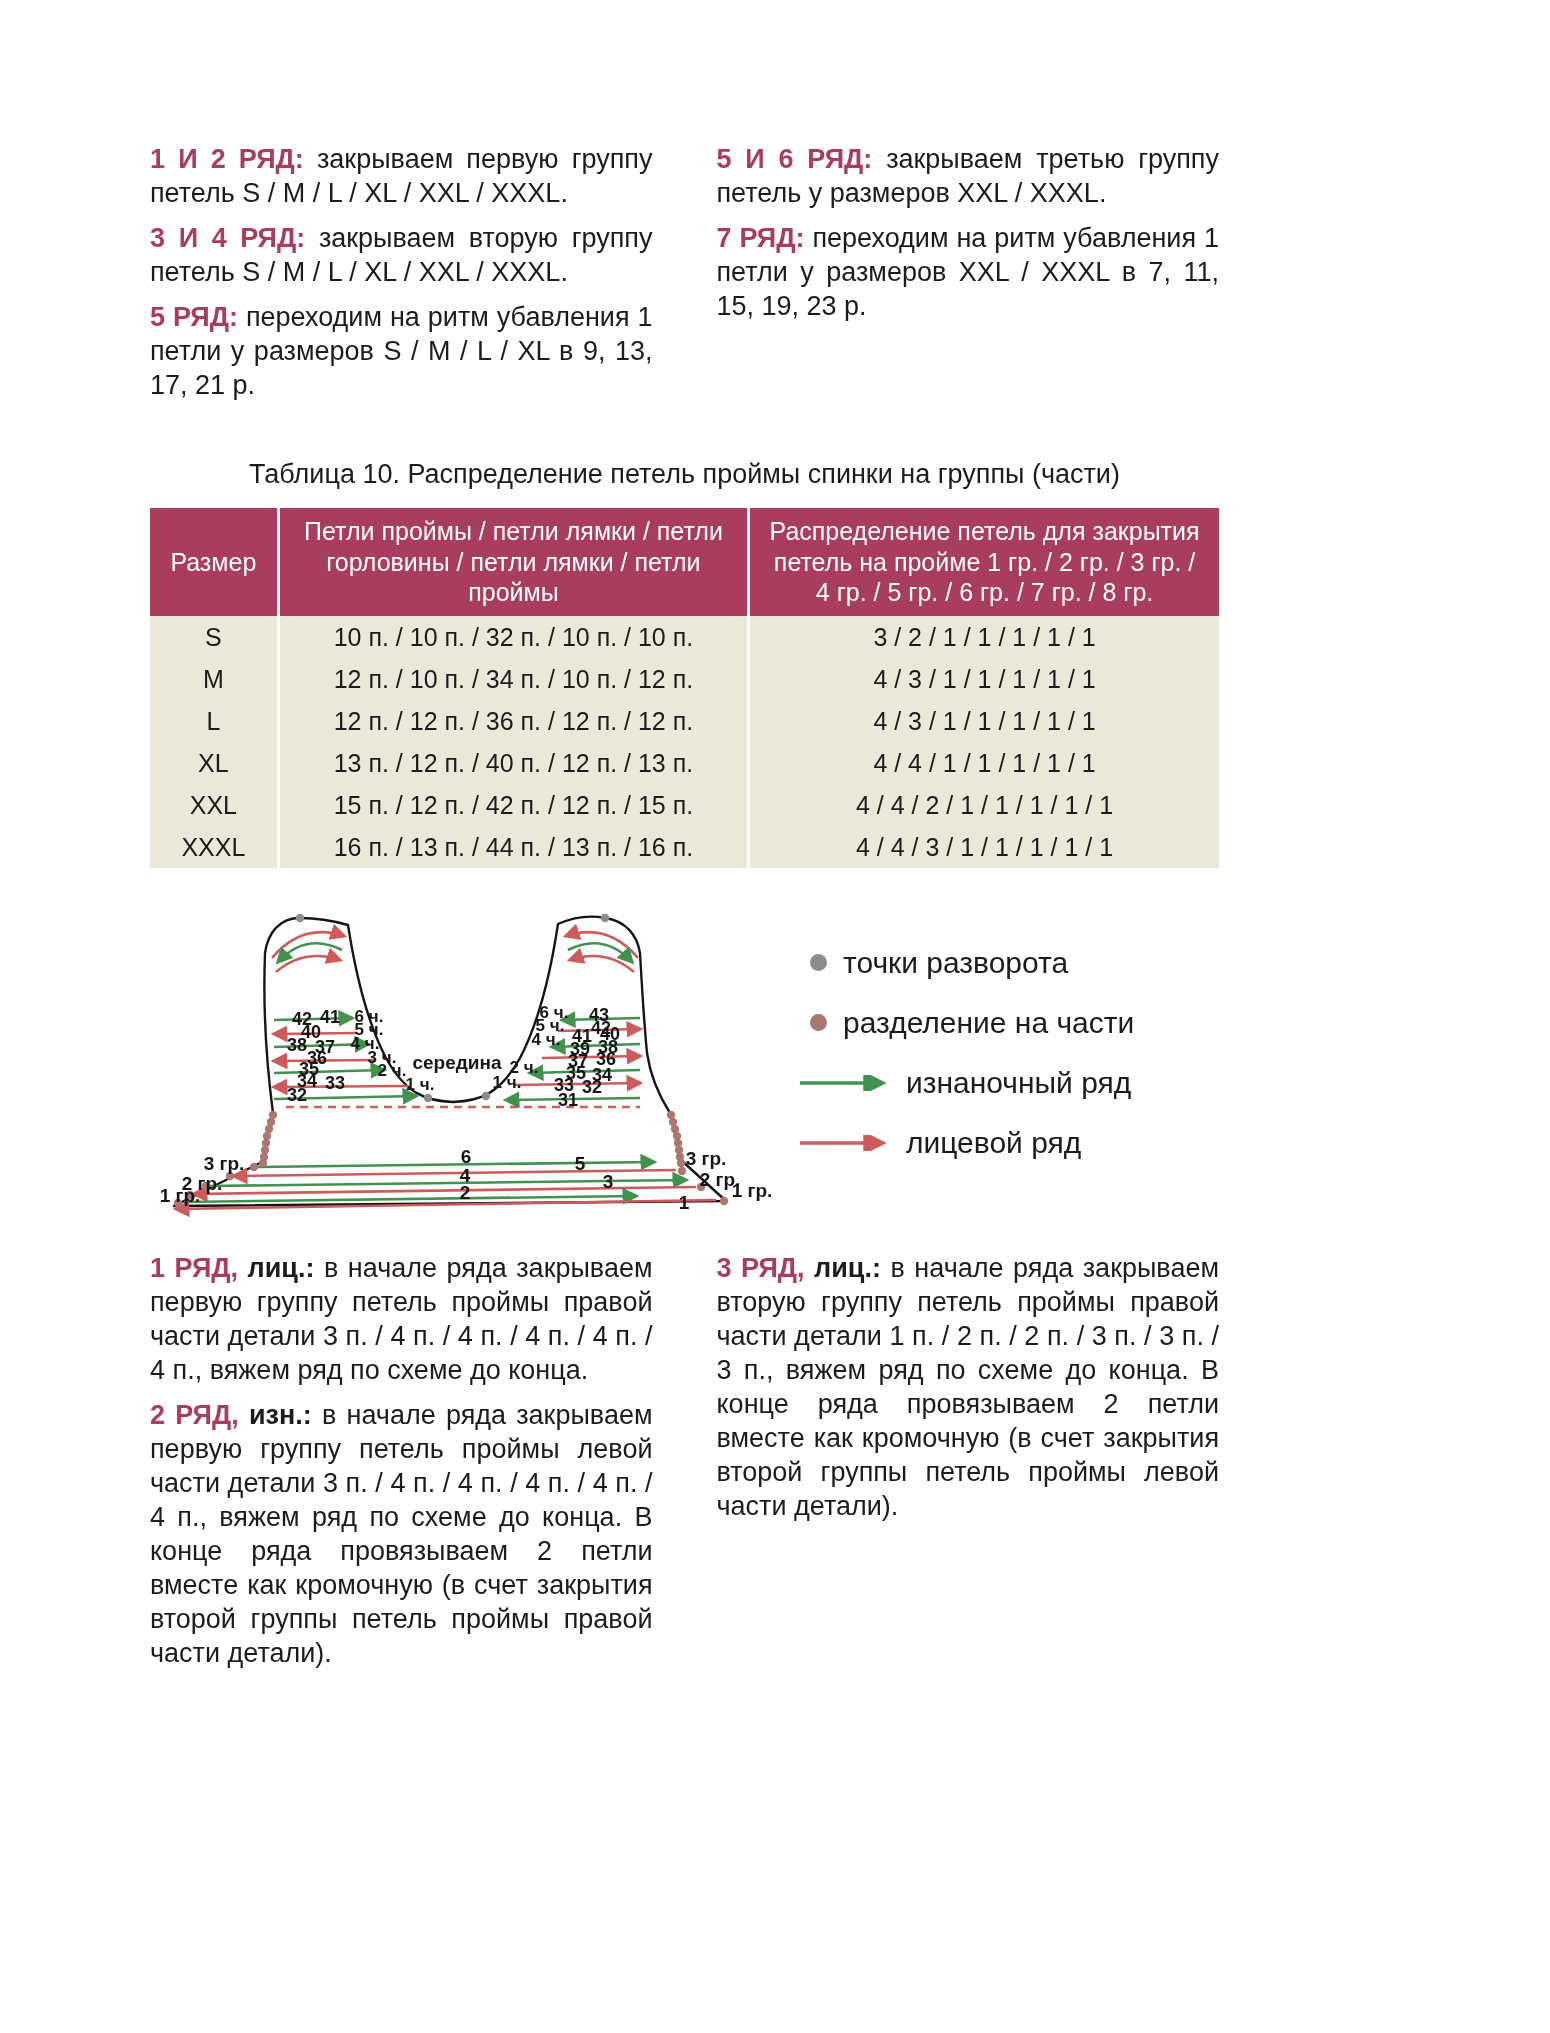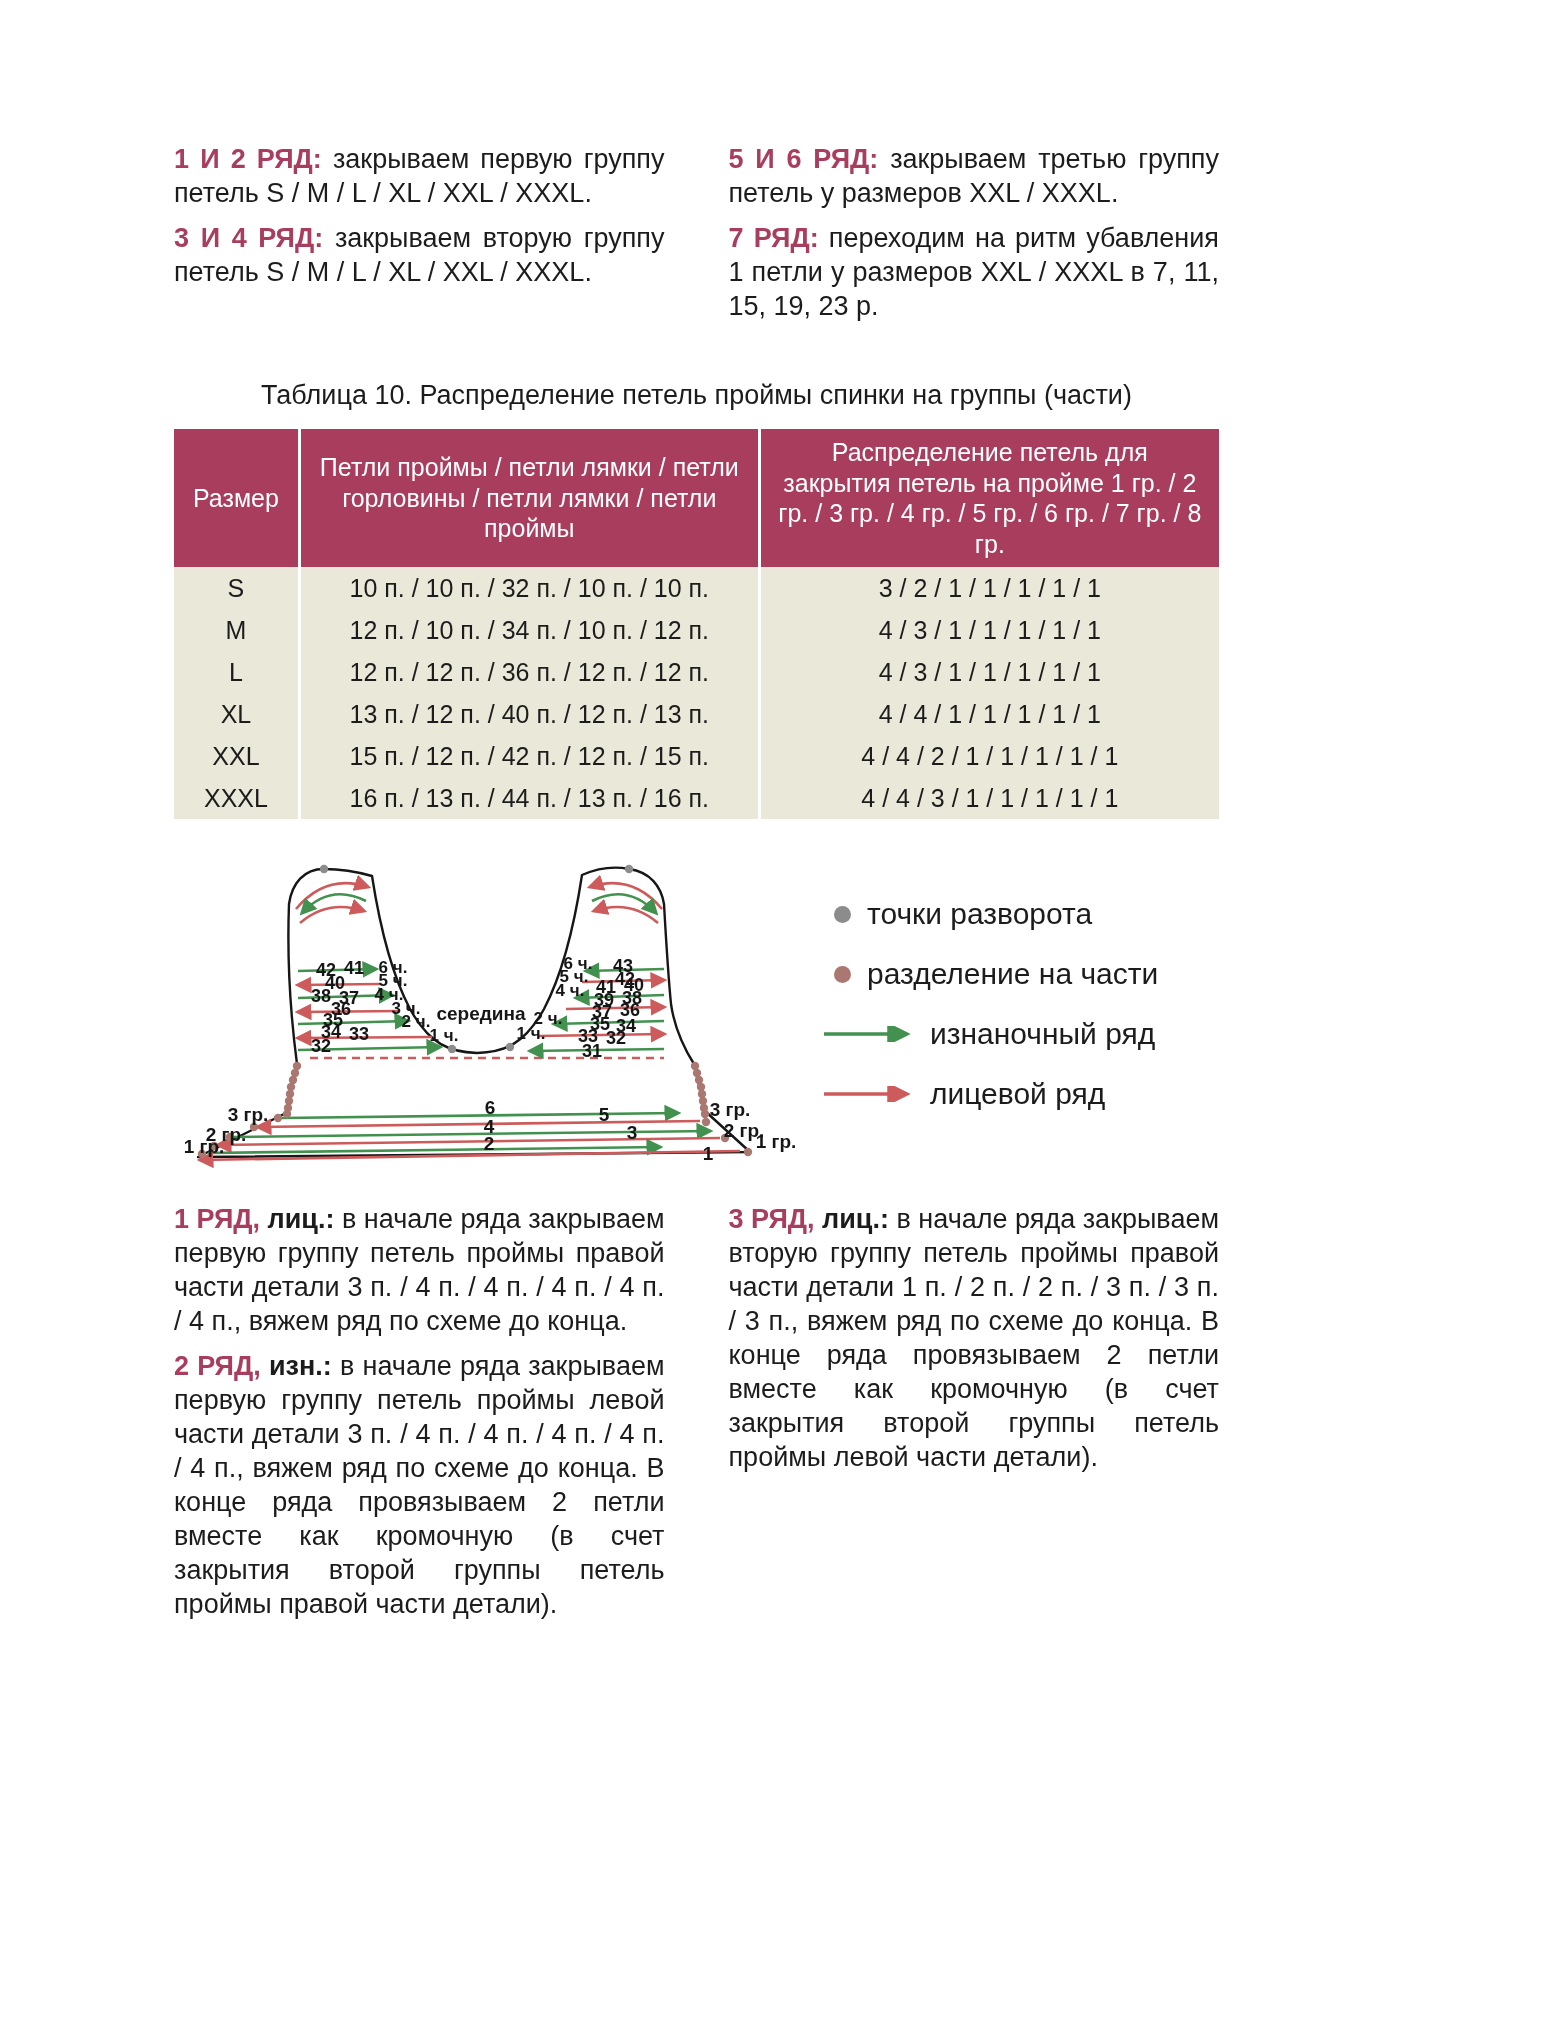--- a/index.html
+++ b/index.html
@@ -13,21 +13,20 @@
   }
   *{box-sizing:border-box;}
   body{margin:0;background:#ffffff;}
   .page{
     position:relative;
     width:1369px;height:2033px;
     background:#ffffff;
     font-family:"Liberation Sans", sans-serif;
     color:var(--ink);
     overflow:hidden;
-    padding-left:24px;
   }
   .content{padding:142px 150px 0 150px;}
 
   
   .cols{display:flex;gap:64px;}
   .col{flex:1 1 0;min-width:0;}
   .note{margin:0 0 11px 0;font-size:27px;line-height:1.26;text-align:justify;}
   .lead{font-weight:bold;color:var(--accent);}
   .sub{font-weight:bold;color:var(--ink);}
 
@@ -94,20 +93,24 @@
 
     <section class="cols">
       <div class="col">
         <p class="note">
           <span class="lead">1 И 2 РЯД:</span>
           <span>закрываем первую группу петель S / M / L / XL / XXL / XXXL.</span>
         </p>
         <p class="note">
           <span class="lead">3 И 4 РЯД:</span>
           <span>закрываем вторую группу петель S / M / L / XL / XXL / XXXL.</span>
+        </p>
+        <p class="note">
+          <span class="lead">5 РЯД:</span>
+          <span>переходим на ритм убавления 1 петли у размеров S / M / L / XL в 9, 13, 17, 21 р.</span>
         </p>
       </div>
       <div class="col">
         <p class="note">
           <span class="lead">5 И 6 РЯД:</span>
           <span>закрываем третью группу петель у размеров XXL / XXXL.</span>
         </p>
         <p class="note">
           <span class="lead">7 РЯД:</span>
           <span>переходим на ритм убавления 1 петли у размеров XXL / XXXL в 7, 11, 15, 19, 23 р.</span>

